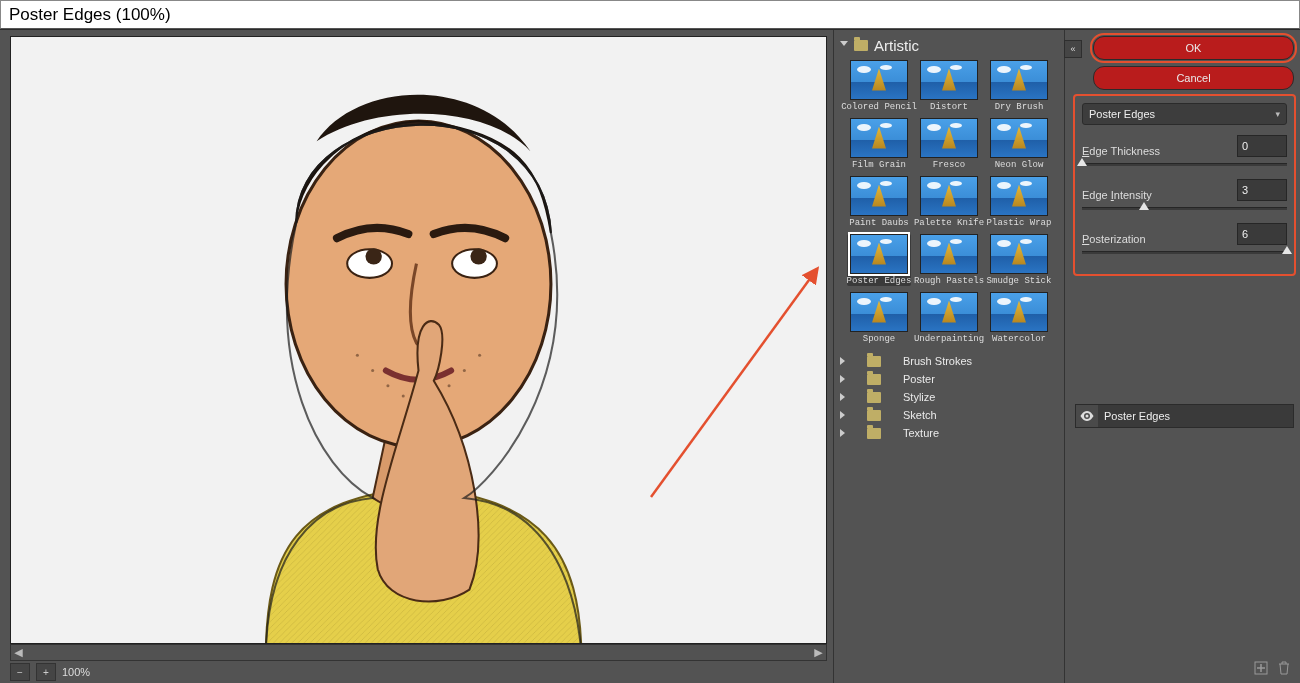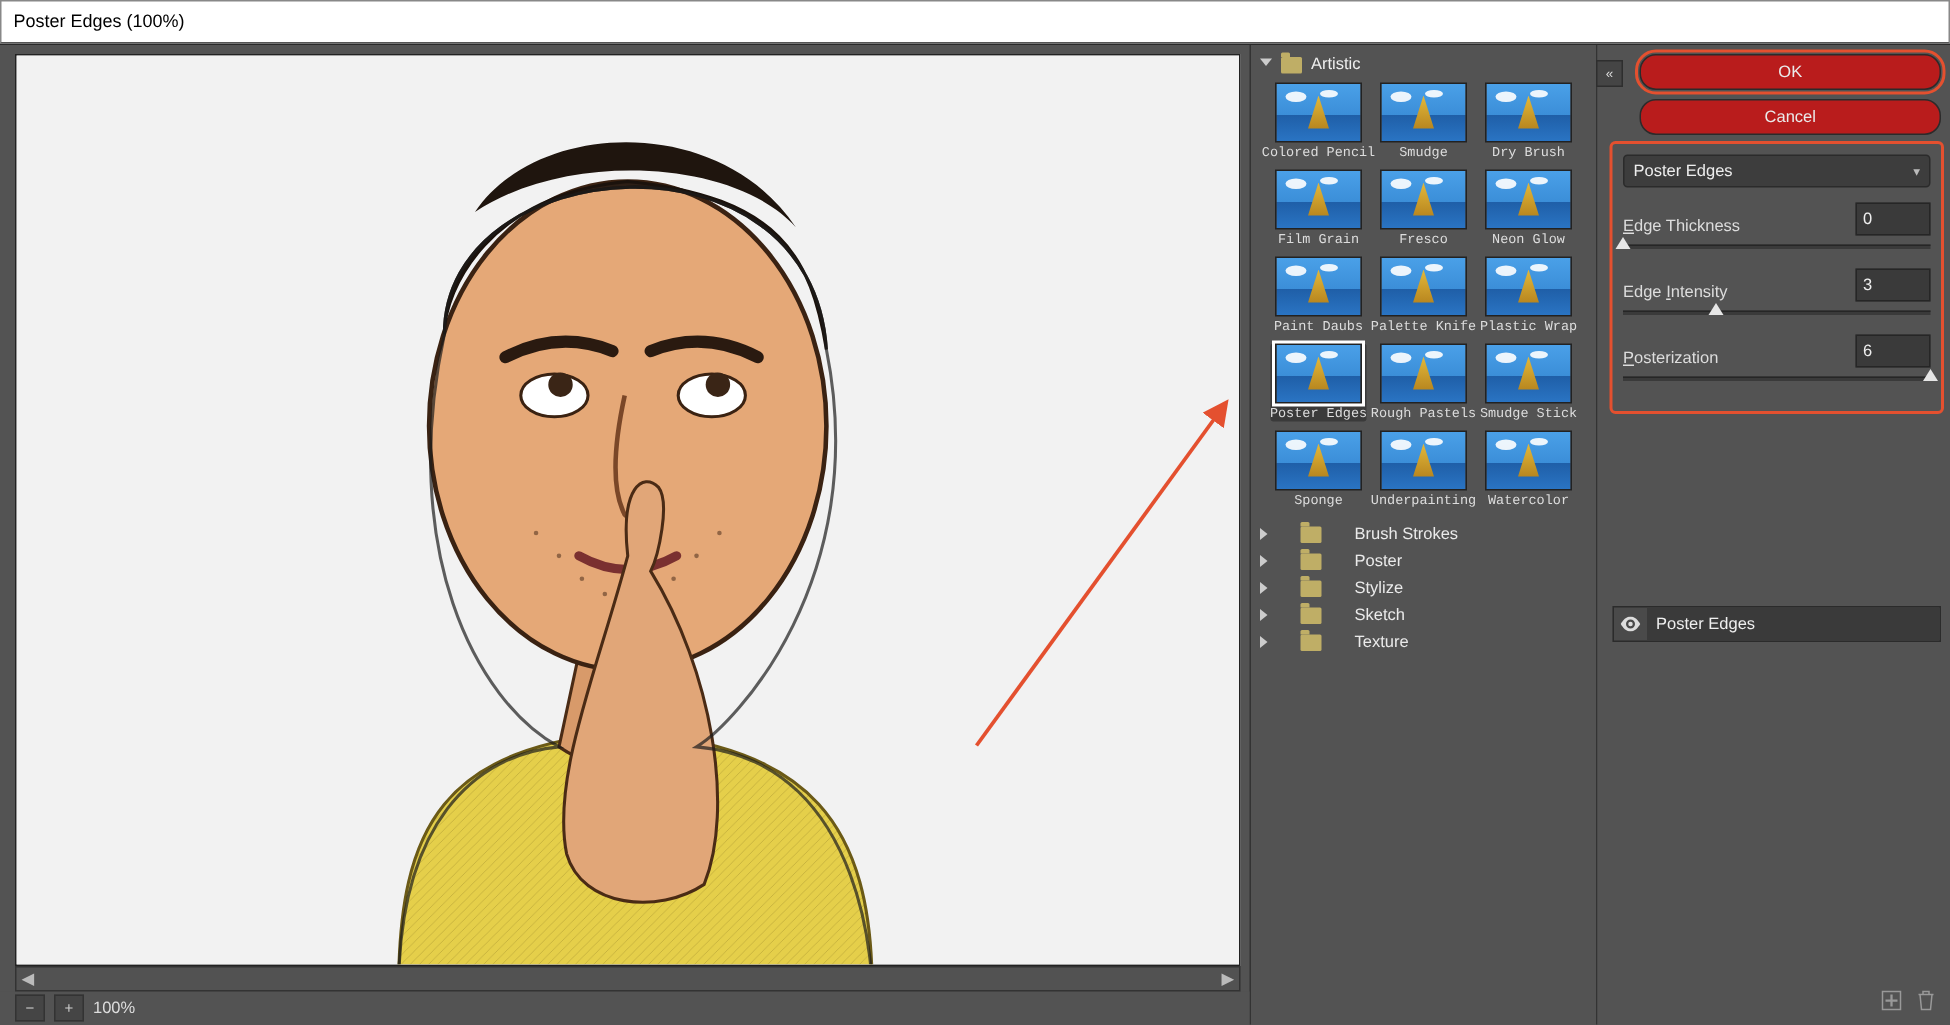--- a/index.html
+++ b/index.html
@@ -14,21 +14,21 @@
     overflow: hidden;
   }
   .titlebar {
     background: #fff;
     color: #000;
     height: 27px;
     line-height: 27px;
     padding-left: 8px;
     border: 1px solid #888;
     border-bottom: 1px solid #555;
-    font-size: 12px;
+    font-size: 17px;
   }
   .work {
     position: absolute;
     top: 30px;
     left: 0;
     right: 0;
     bottom: 0;
     background: #535353;
     display: flex;
   }
@@ -77,21 +77,21 @@
   
   .mid {
     flex: 0 0 230px;
     background:#535353;
     border-right:1px solid #333;
     overflow-y:auto;
     position:relative;
     padding-top:4px;
   }
   .cat-header {
-    display:flex;align-items:center;gap:6px;padding:3px 6px 6px 6px;color:#eee;font-size:11px;
+    display:flex;align-items:center;gap:6px;padding:3px 6px 6px 6px;color:#eee;font-size:15px;
   }
   .tri {width:0;height:0;border-left:5px solid #ccc;border-top:4px solid transparent;border-bottom:4px solid transparent;}
   .tri.open {border-left:4px solid transparent;border-right:4px solid transparent;border-top:5px solid #ccc;}
   .folder {
     width:14px;height:11px;background:#bfae66;border-radius:1px;position:relative;
   }
   .folder::before{content:"";position:absolute;top:-3px;left:0;width:6px;height:3px;background:#bfae66;border-radius:1px 1px 0 0;}
   .thumb-grid {
     display:grid;
     grid-template-columns: repeat(3, 64px);
@@ -257,21 +257,21 @@
       <span class="folder"></span>
       <span>Artistic</span>
     </div>
     <div class="thumb-grid" id="thumb-grid">
         <div class="thumb">
           <div class="swatch"></div>
           <div class="lbl">Colored Pencil</div>
         </div>
         <div class="thumb">
           <div class="swatch"></div>
-          <div class="lbl">Smudge</div>
+          <div class="lbl">Distort</div>
         </div>
         <div class="thumb">
           <div class="swatch"></div>
           <div class="lbl">Dry Brush</div>
         </div>
         <div class="thumb">
           <div class="swatch"></div>
           <div class="lbl">Film Grain</div>
         </div>
         <div class="thumb">

